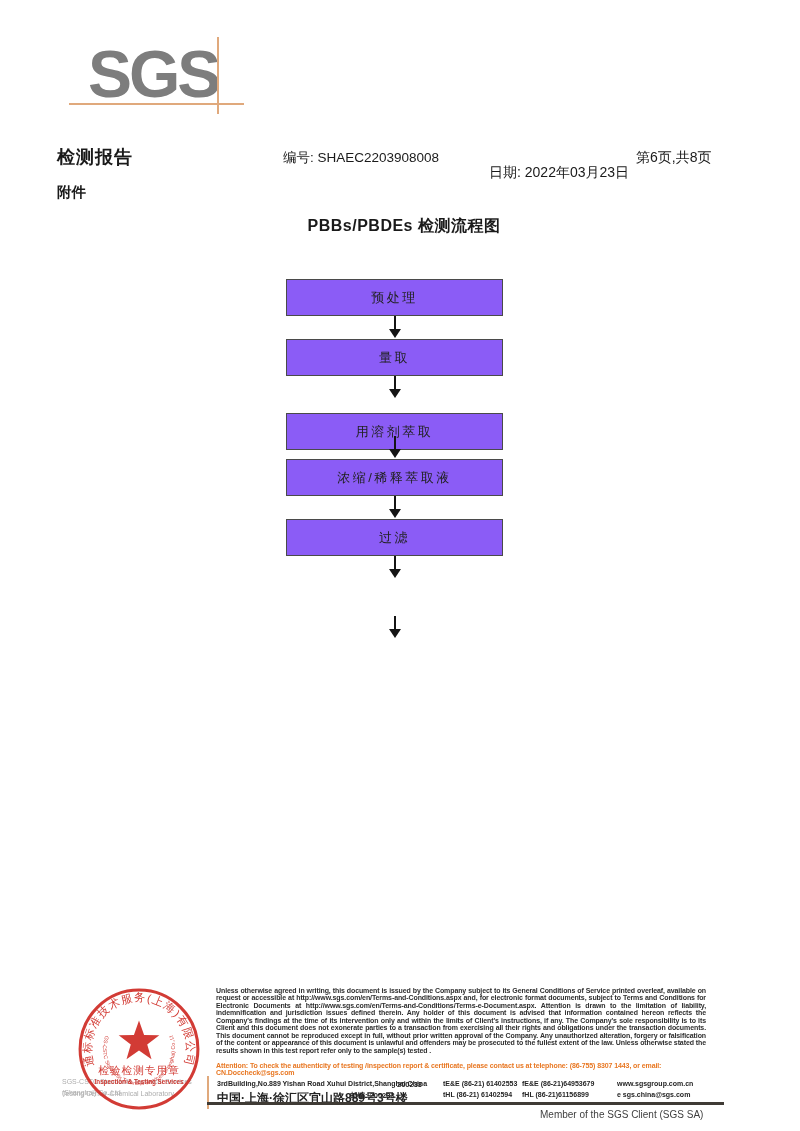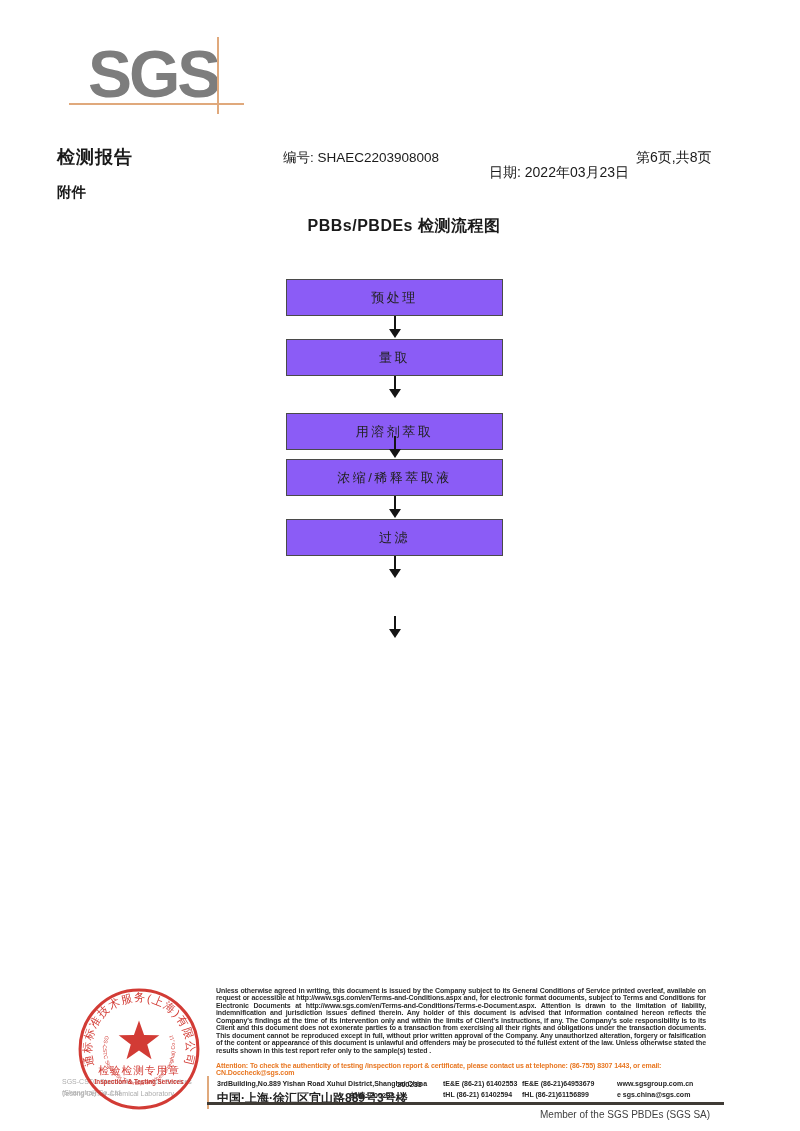--- a/index.html
+++ b/index.html
@@ -141,15 +141,15 @@
   <div class="a-tel1">tE&amp;E (86-21) 61402553</div>
   <div class="a-fax1">fE&amp;E (86-21)64953679</div>
   <div class="a-web">www.sgsgroup.com.cn</div>
   <div class="a-cn">中国·上海·徐汇区宜山路889号3号楼</div>
   <div class="a-post2">邮编: 200233</div>
   <div class="a-tel2">tHL (86-21) 61402594</div>
   <div class="a-fax2">fHL (86-21)61156899</div>
   <div class="a-email">e  sgs.china@sgs.com</div>
 
   <div class="footer-rule"></div>
-  <div class="member">Member of the SGS PBDEs (SGS SA)</div>
+  <div class="member">Member of the SGS Client (SGS SA)</div>
 
 </div>
 
 </body></html>

